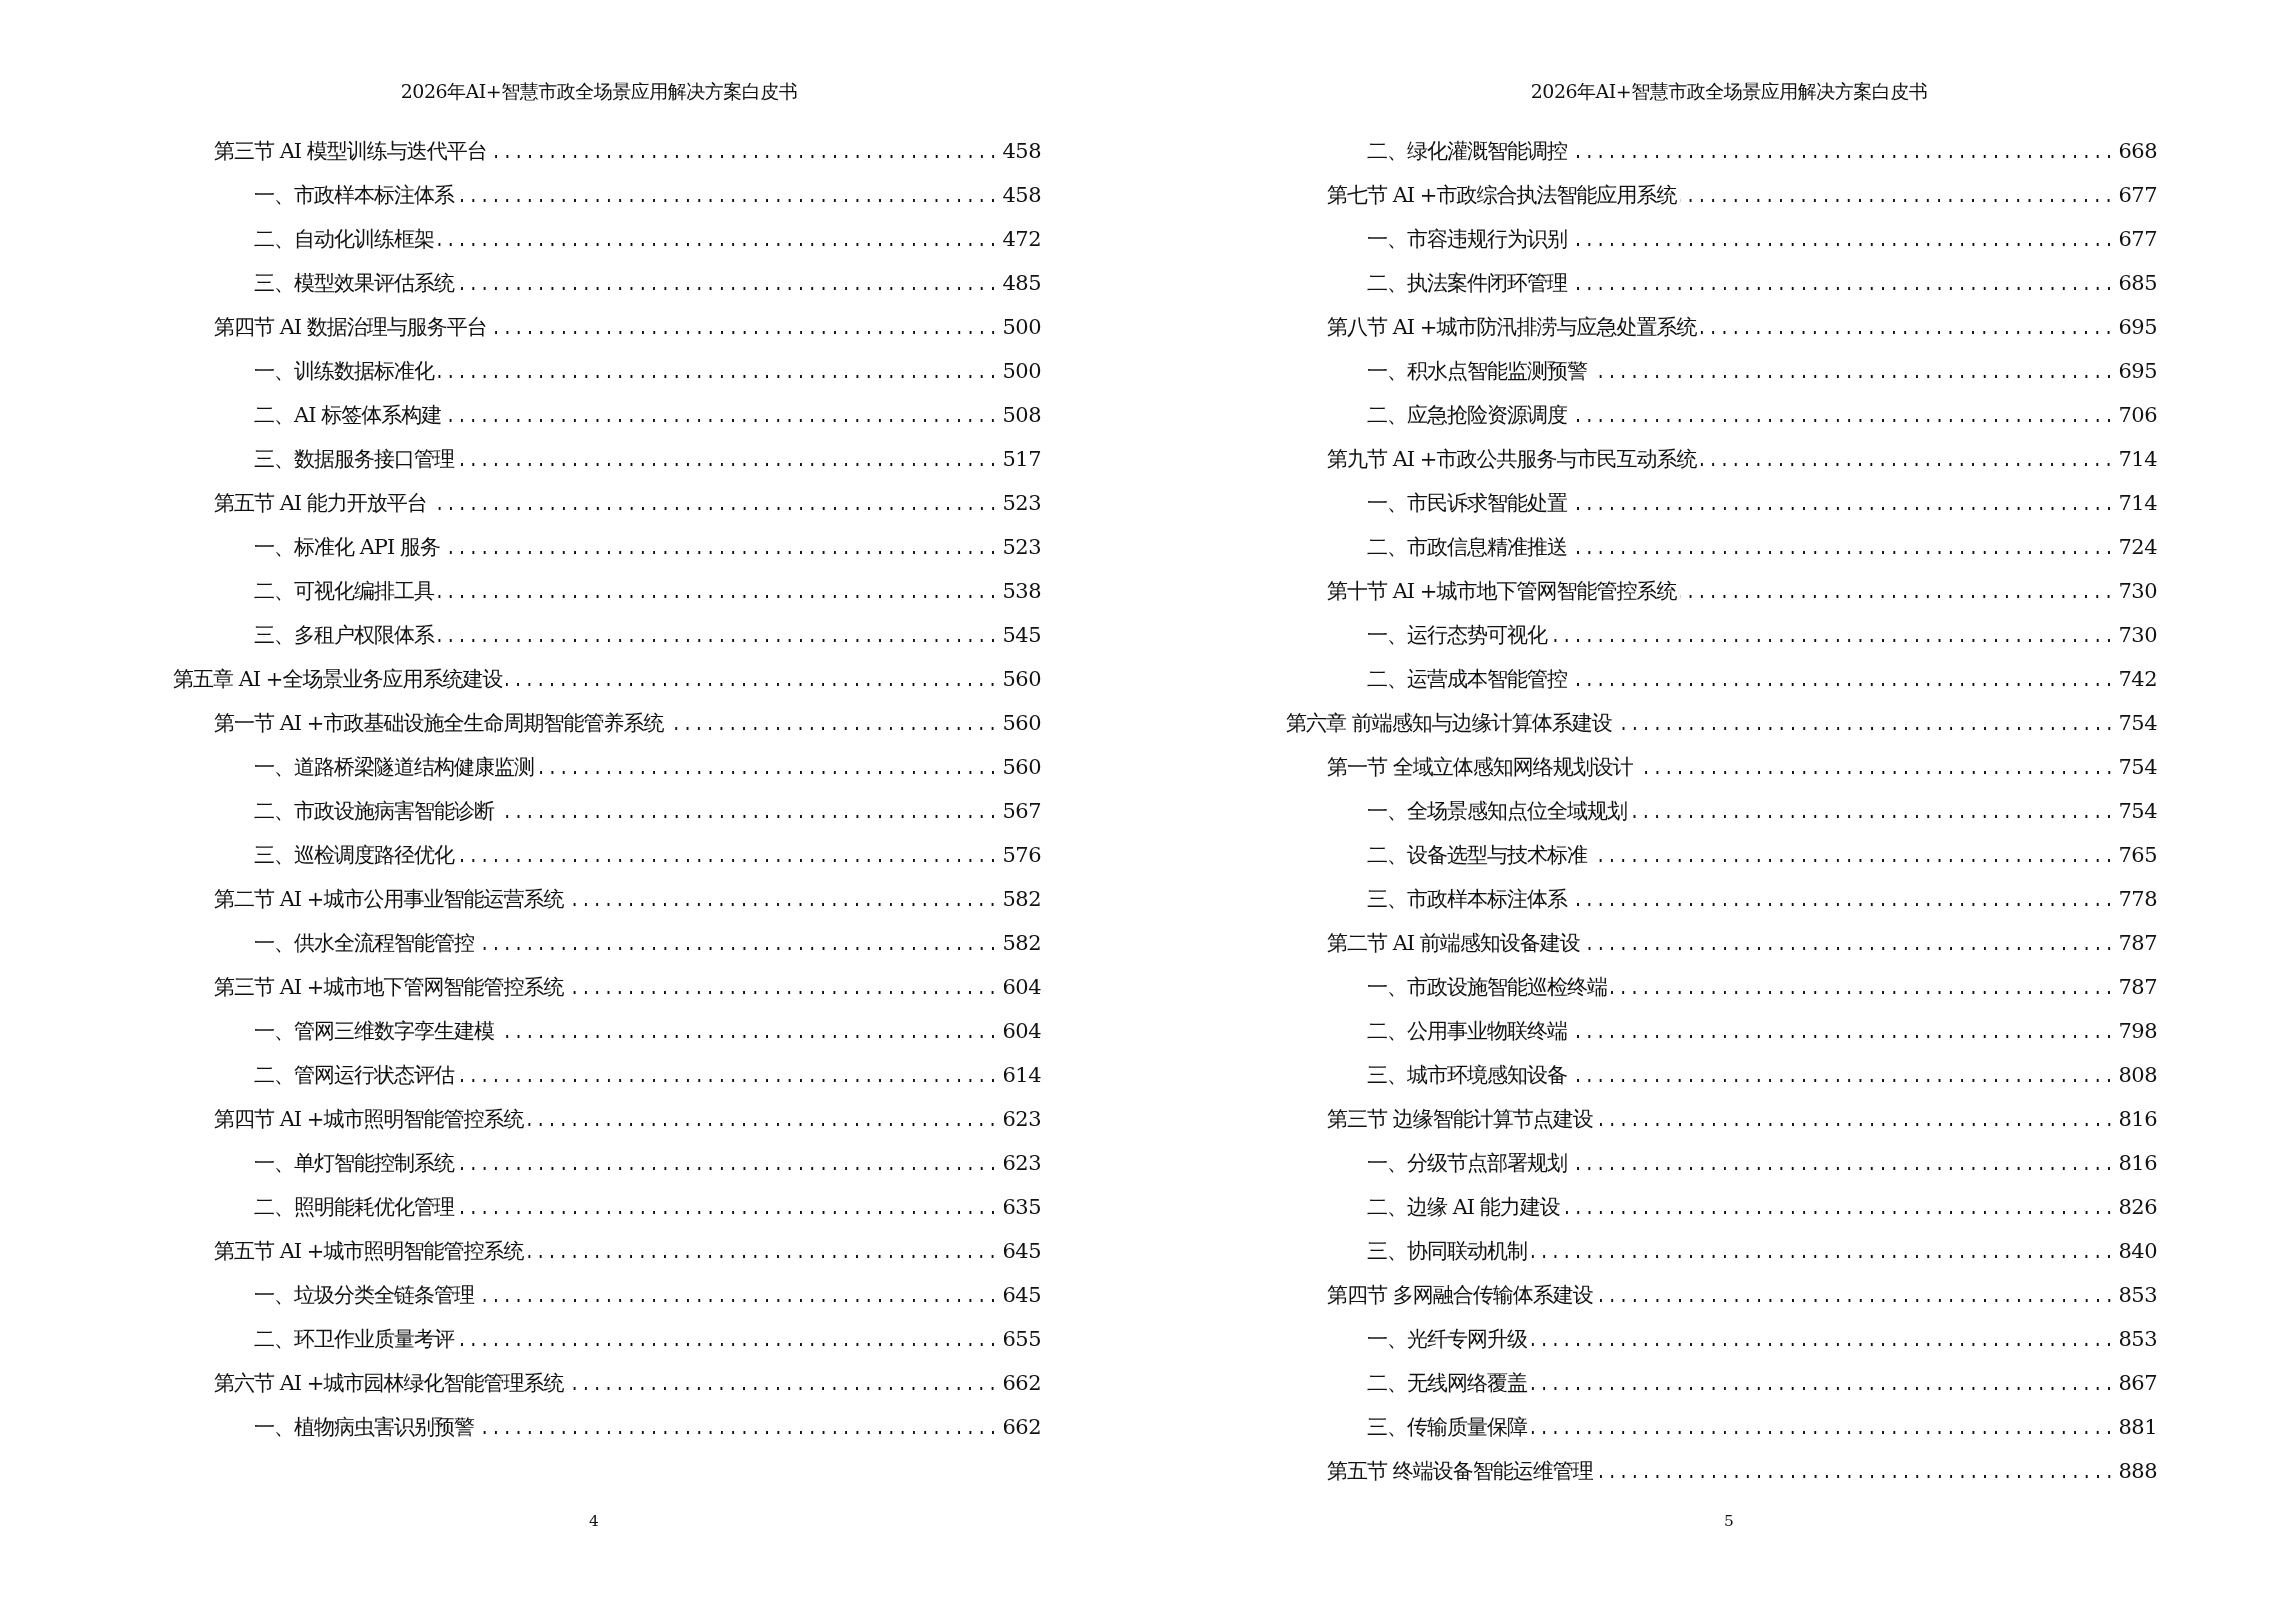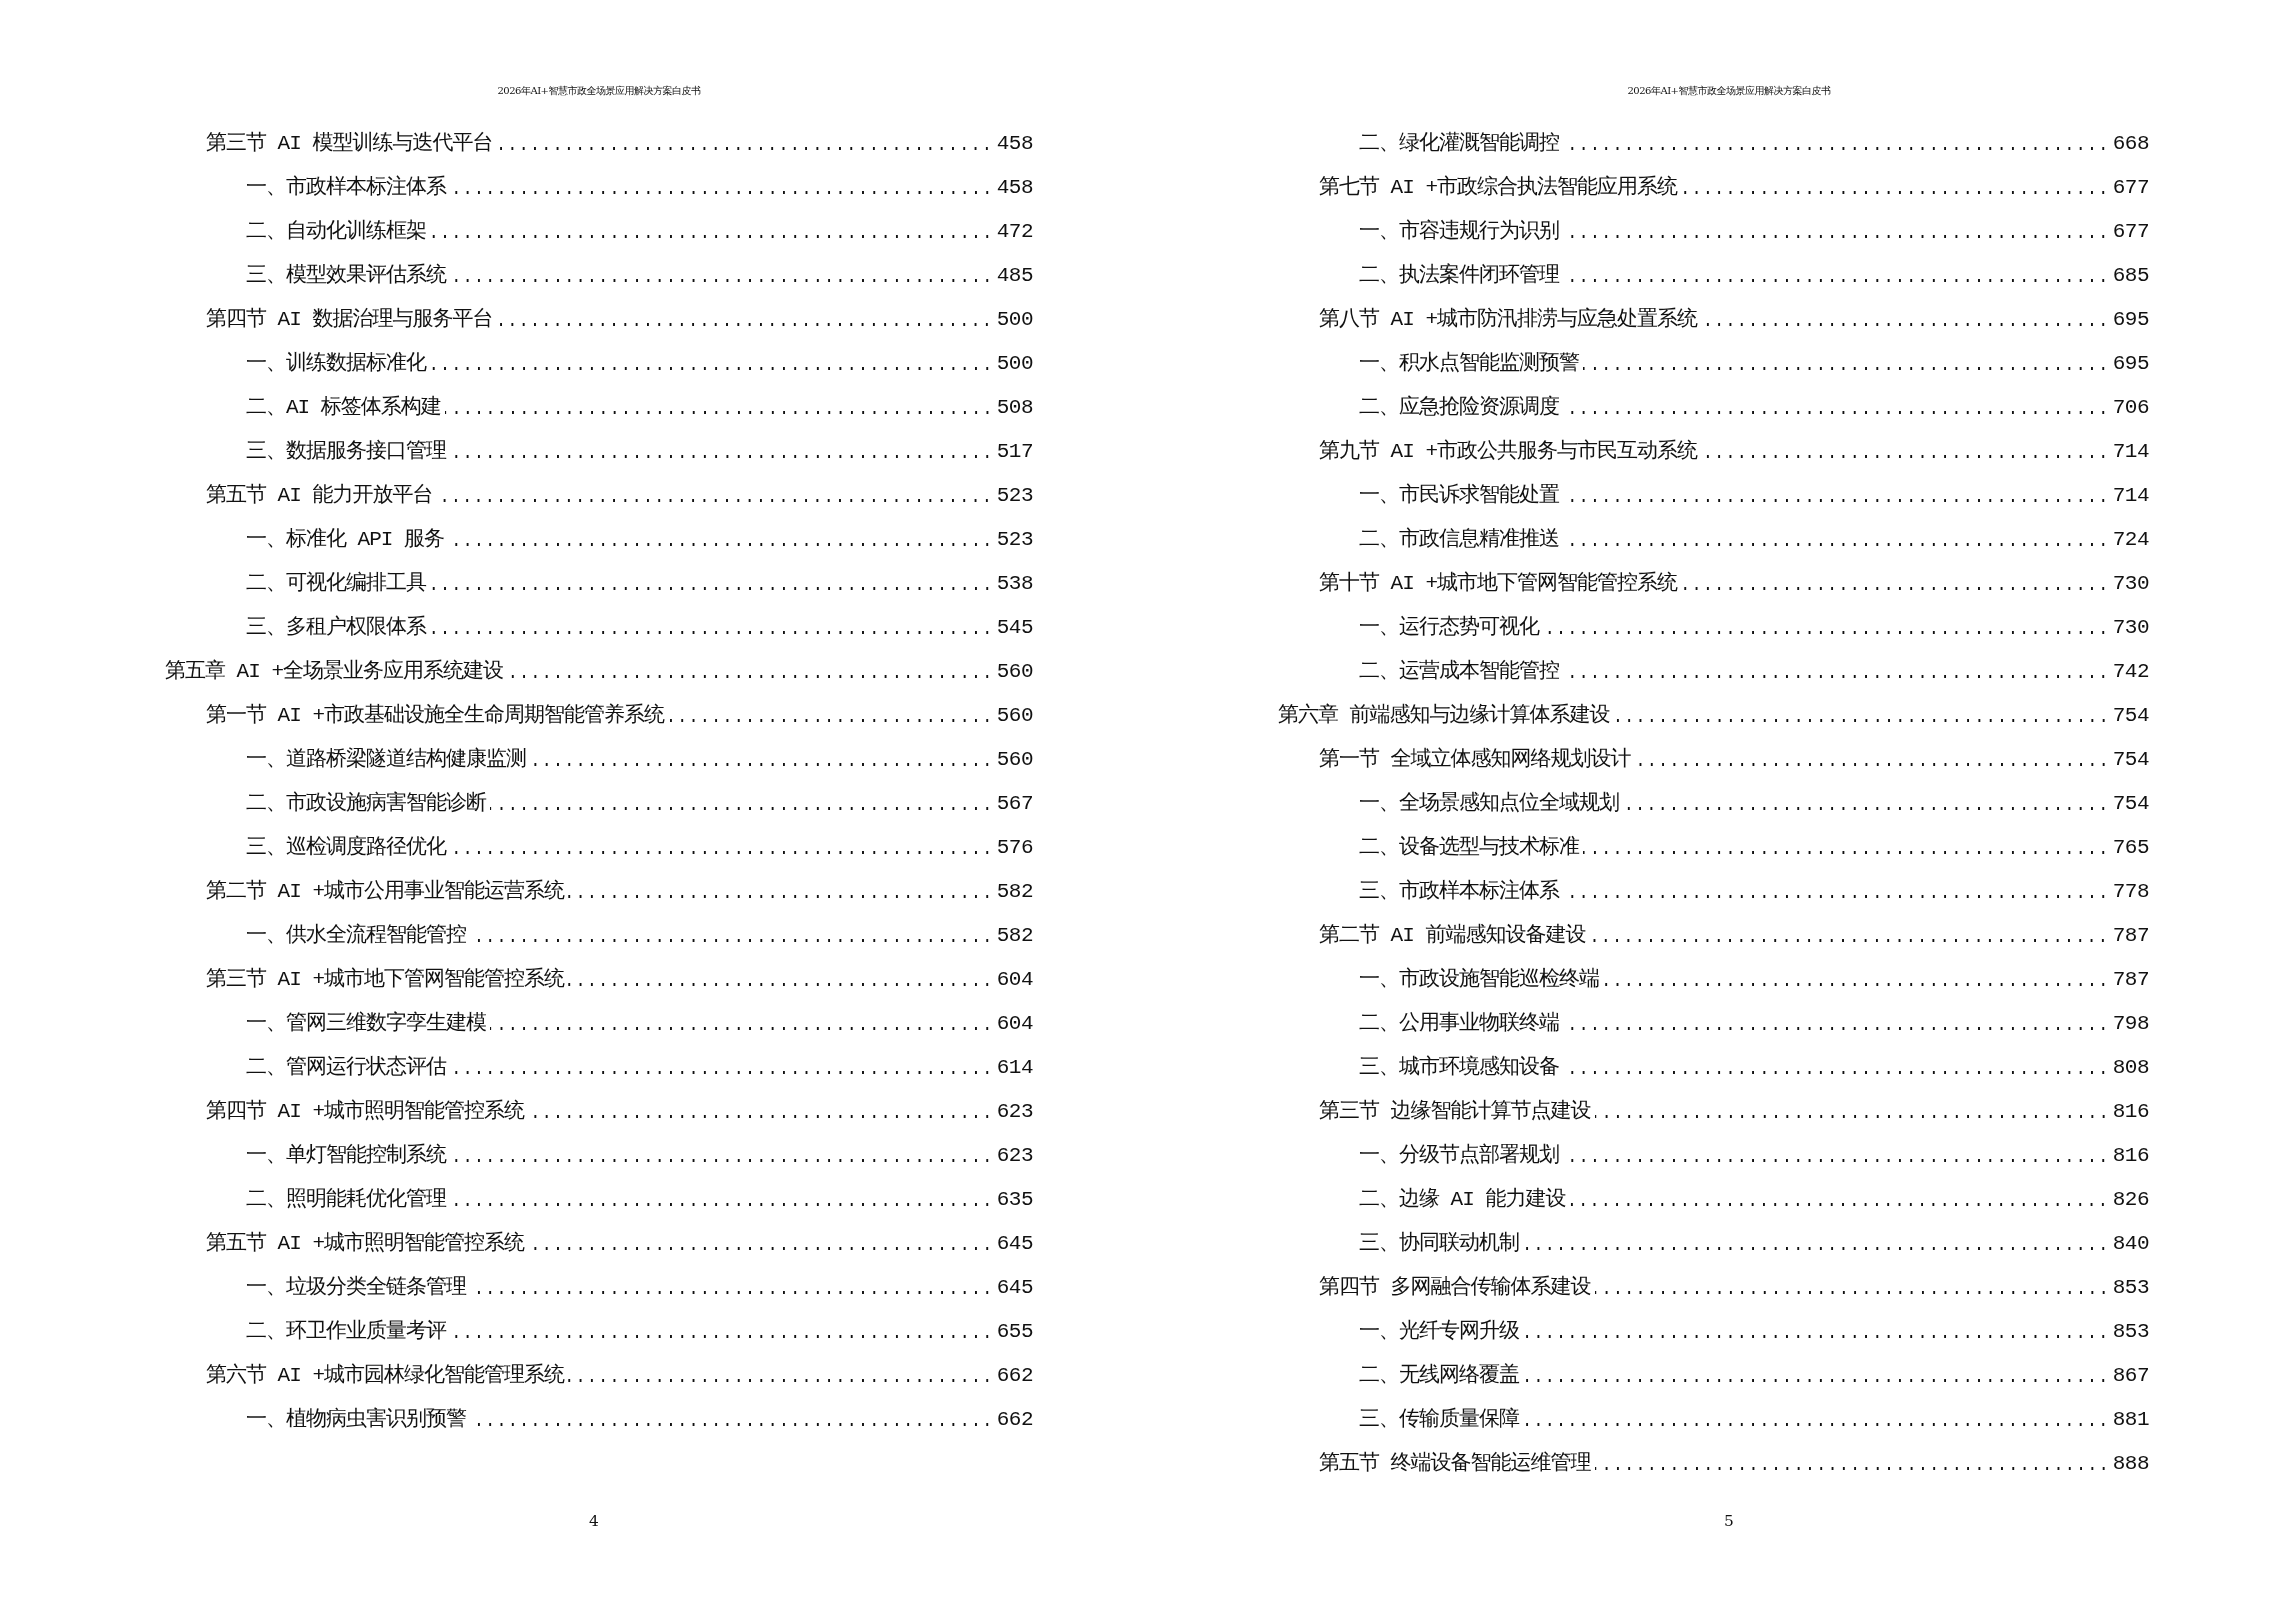--- a/index.html
+++ b/index.html
@@ -17,40 +17,39 @@
       position: absolute;
       top: 0;
       height: 1622px;
     }
     .page.left  { left: 0;    width: 1142px; }
     .page.right { left: 1142px; width: 1142px; }
 
     .running-header {
       position: absolute;
       top: 80px;
-      font-size: 10px;
+      font-size: 19px;
       line-height: 22px;
       white-space: nowrap;
       transform: translateX(-50%);
       letter-spacing: -0.5px;
     }
     .page-number {
       position: absolute;
       top: 1510px;
       font-size: 15.4px;
       line-height: 23px;
       transform: translateX(-50%);
     }
 
     .toc {
       position: absolute;
       top: 121px;
-      margin: 0; padding: 0;
+      margin: 8px; padding: 0;
       list-style: none;
-      font-family: Liberation Mono, monospace;
     }
     .toc-row {
       position: relative;
       height: 44px;
       display: flex;
       align-items: center;
       font-size: 21px;
       line-height: 25px;
       white-space: nowrap;
     }

